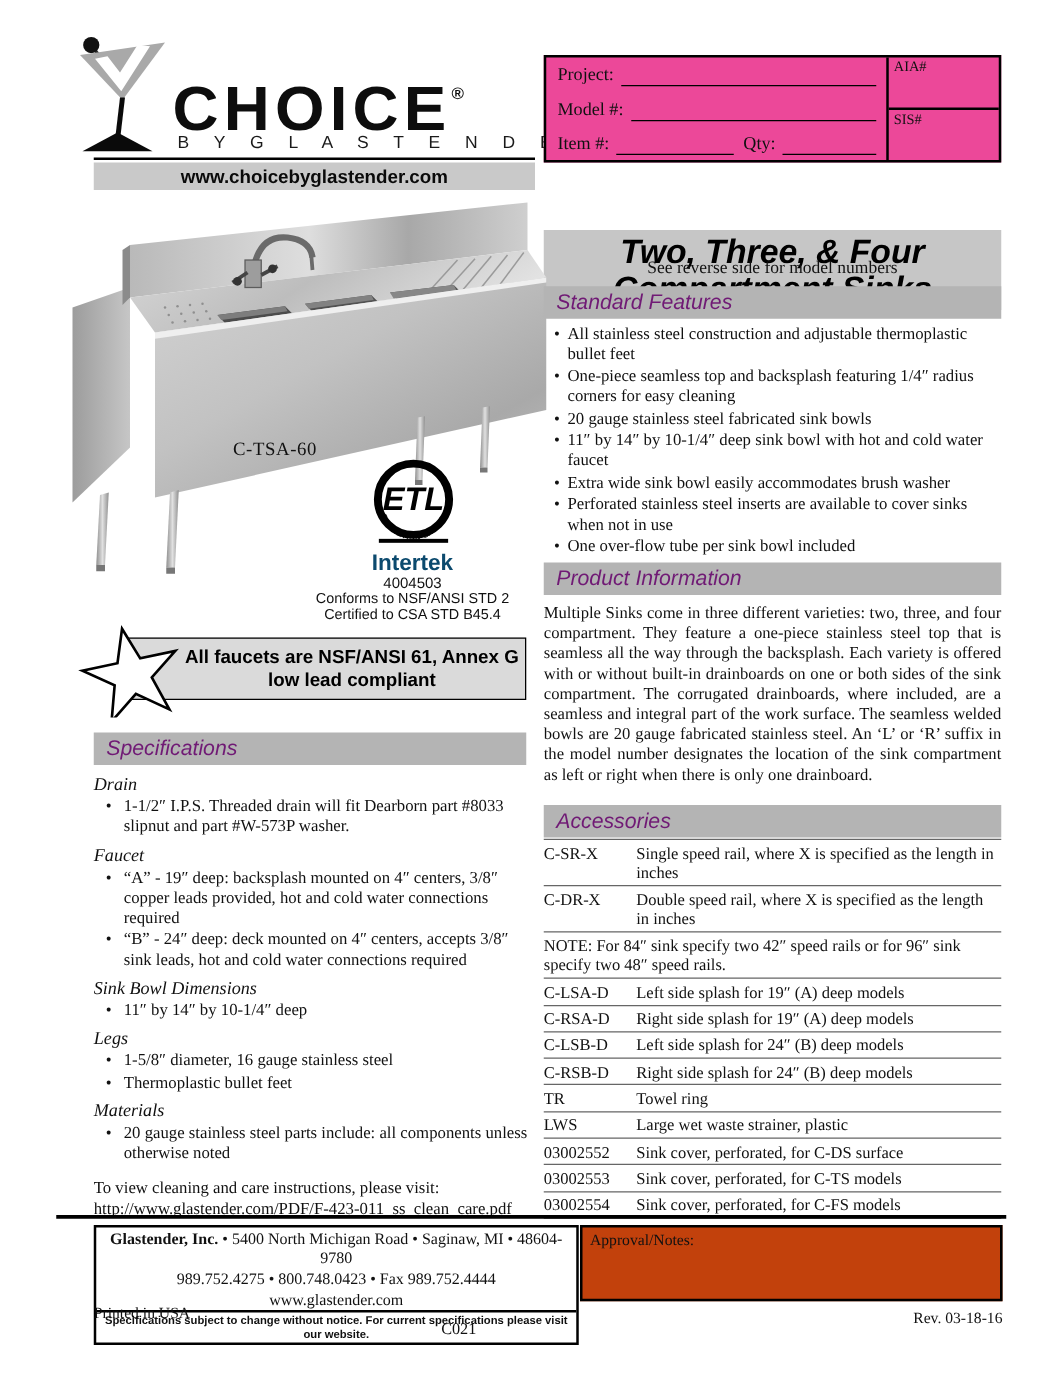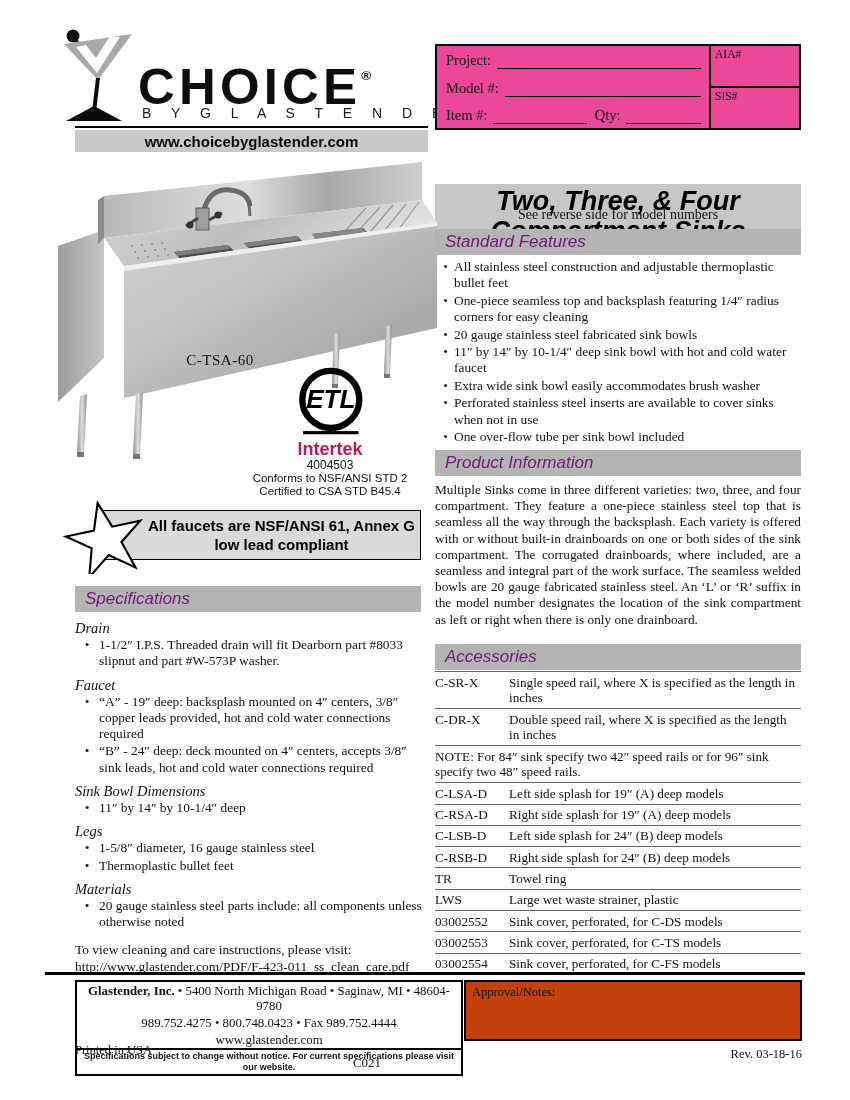--- a/index.html
+++ b/index.html
@@ -64,21 +64,21 @@
   .acc-row{display:flex;border-bottom:1px solid #666;padding:2.5px 0 2px 0;}
   .acc-code{width:74px;flex:none;}
   .acc-desc{flex:1;padding-right:2px;}
 
   
   .sink-art{position:absolute;left:36px;top:146px;}
   .photo-caption{position:absolute;left:150px;top:352px;width:140px;text-align:center;font-size:15px;letter-spacing:0.5px;}
 
   
   .cert{position:absolute;left:240px;top:366px;width:180px;text-align:center;}
-  .cert .intertek{font-family:"Liberation Sans",sans-serif;font-weight:bold;font-size:18px;line-height:19px;color:#be185d;}
+  .cert .intertek{font-family:"Liberation Sans",sans-serif;font-weight:bold;font-size:18px;line-height:19px;color:#0c4a6e;}
   .cert .cert-no{font-family:"Liberation Sans",sans-serif;font-size:12px;line-height:13px;}
   .cert .cert-line{font-family:"Liberation Sans",sans-serif;font-size:11.5px;line-height:13px;}
 
   
   .banner-bar{position:absolute;left:96px;top:510px;width:325px;height:50px;background:var(--banner-bg,#dadada);
     border:1.5px solid #000;display:flex;flex-direction:column;align-items:center;justify-content:center;
     padding-left:46px;font-family:"Liberation Sans",sans-serif;font-weight:bold;font-size:15px;line-height:19px;color:#000;}
   .banner-star{position:absolute;left:56px;top:498px;}
 
   
@@ -349,21 +349,21 @@
         <span class="acc-desc">Towel ring</span>
       </div>
 
       <div class="acc-row">
         <span class="acc-code">LWS</span>
         <span class="acc-desc">Large wet waste strainer, plastic</span>
       </div>
 
       <div class="acc-row">
         <span class="acc-code">03002552</span>
-        <span class="acc-desc">Sink cover, perforated, for C-DS models</span>
+        <span class="acc-desc">Sink cover, perforated, for C-DS surface</span>
       </div>
 
       <div class="acc-row">
         <span class="acc-code">03002553</span>
         <span class="acc-desc">Sink cover, perforated, for C-TS models</span>
       </div>
 
       <div class="acc-row">
         <span class="acc-code">03002554</span>
         <span class="acc-desc">Sink cover, perforated, for C-FS models</span>

